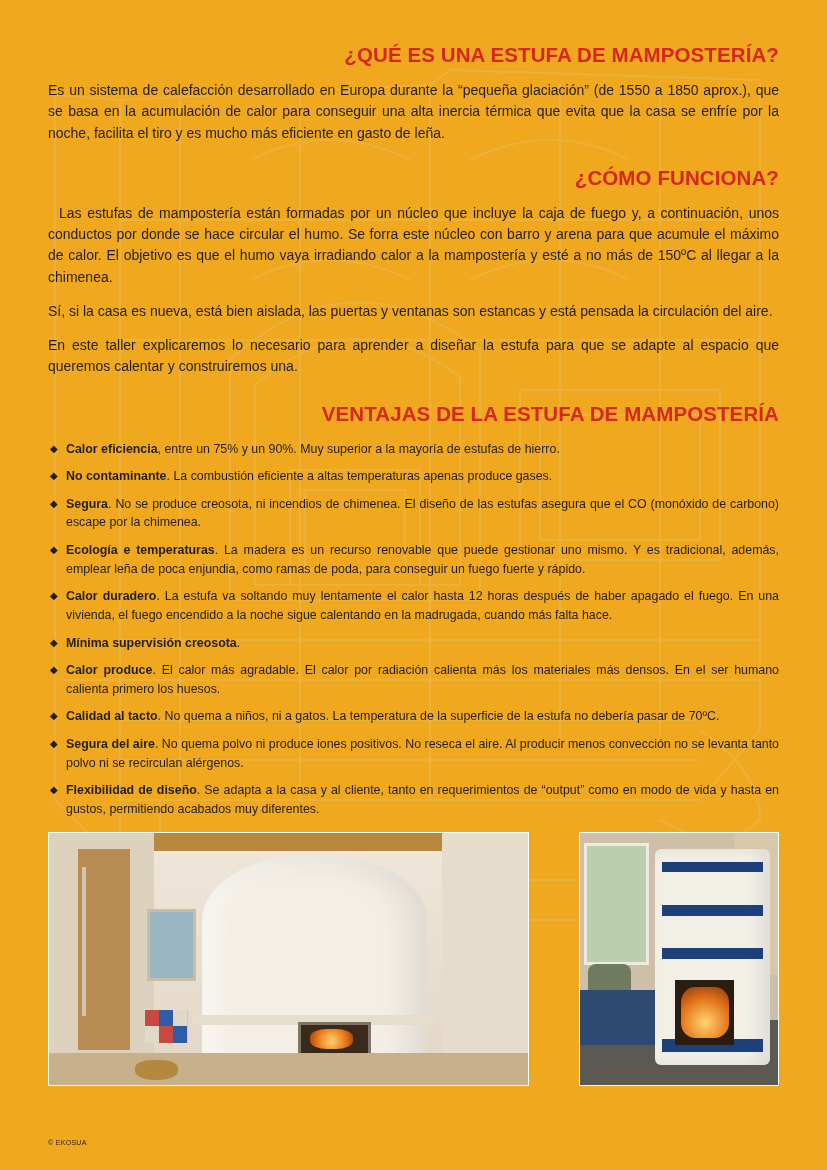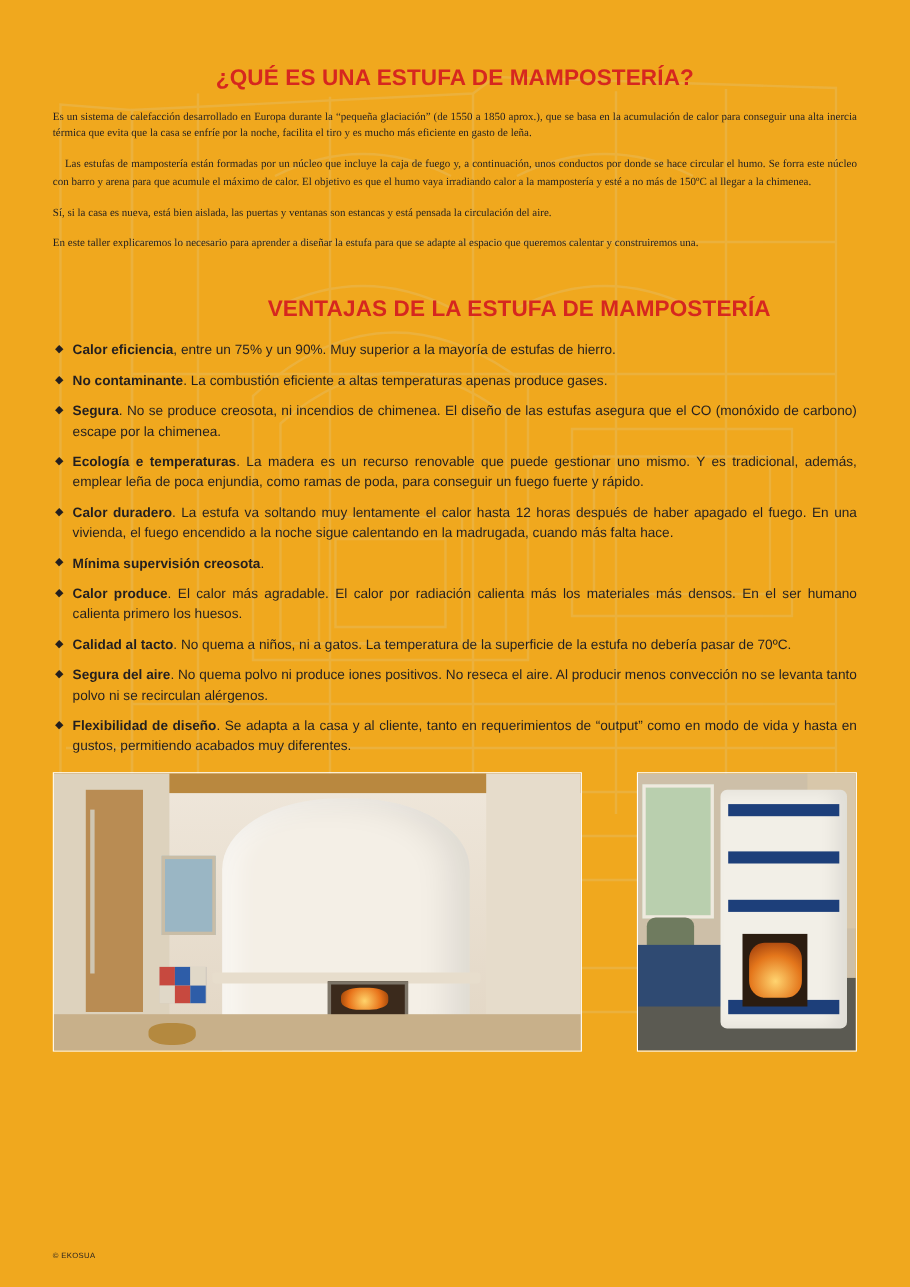--- a/index.html
+++ b/index.html
@@ -33,41 +33,41 @@
   }
   .content {
     position: relative;
     z-index: 5;
     padding: 0 48px;
   }
   h1.section-title {
     color: #D6271F;
     font-size: 20.5px;
     font-weight: bold;
-    text-align: center;
-    margin: 16px;
+    text-align: right;
+    margin: 0;
     letter-spacing: 0.1px;
     font-family: "Liberation Sans Narrow", "Liberation Sans", sans-serif;
   }
   .title-1 { padding-top: 43px; }
   .title-2 { padding-top: 22px; }
   .title-3 { padding-top: 22px; }
   .title-4 {
     padding-top: 24px;
     font-size: 23.5px;
     text-align: left;
     padding-left: 117px;
   }
   p.para {
     color: #231F20;
-    font-size: 10px;
+    font-size: 14px;
     line-height: 1.52;
     margin: 13px 0 0 0;
     text-align: justify;
-    font-family: Liberation Serif, serif;
+    font-family: Liberation Sans, sans-serif;
   }
   .para.indent { text-indent: 11px; }
   .adv-list {
     margin: 14px 0 0 0;
     padding: 0;
     list-style: none;
   }
   .adv-list li {
     position: relative;
     padding-left: 18px;
@@ -194,20 +194,21 @@
       <path d="M120 680 L700 680"></path>
       <path d="M120 720 L700 720"></path>
     </g>
   </svg>
 
   <div class="content">
 
     <h1 class="section-title title-1">¿QUÉ ES UNA ESTUFA DE MAMPOSTERÍA?</h1>
     <p class="para">Es un sistema de calefacción desarrollado en Europa durante la “pequeña glaciación” (de 1550 a 1850 aprox.), que se basa en la acumulación de calor para conseguir una alta inercia térmica que evita que la casa se enfríe por la noche, facilita el tiro y es mucho más eficiente en gasto de leña.</p>
 
+    <h1 class="section-title title-2">¿CÓMO FUNCIONA?</h1>
     <p class="para indent">Las estufas de mampostería están formadas por un núcleo que incluye la caja de fuego y, a continuación, unos conductos por donde se hace circular el humo. Se forra este núcleo con barro y arena para que acumule el máximo de calor. El objetivo es que el humo vaya irradiando calor a la mampostería y esté a no más de 150ºC  al llegar a la chimenea.</p>
 
     <p class="para">Sí, si la casa es nueva, está bien aislada, las puertas y ventanas son estancas y está pensada la circulación del aire.</p>
     <p class="para">En este taller explicaremos lo necesario para aprender a diseñar la estufa para que se adapte al espacio que queremos calentar y construiremos una.</p>
 
     <h1 class="section-title title-4">VENTAJAS DE LA ESTUFA DE MAMPOSTERÍA</h1>
 
     <ul class="adv-list">
       <li>
         <span class="bullet">◆</span><b>Calor eficiencia</b><span>, entre un 75% y un 90%. Muy superior a la mayoría de estufas de hierro.</span>

